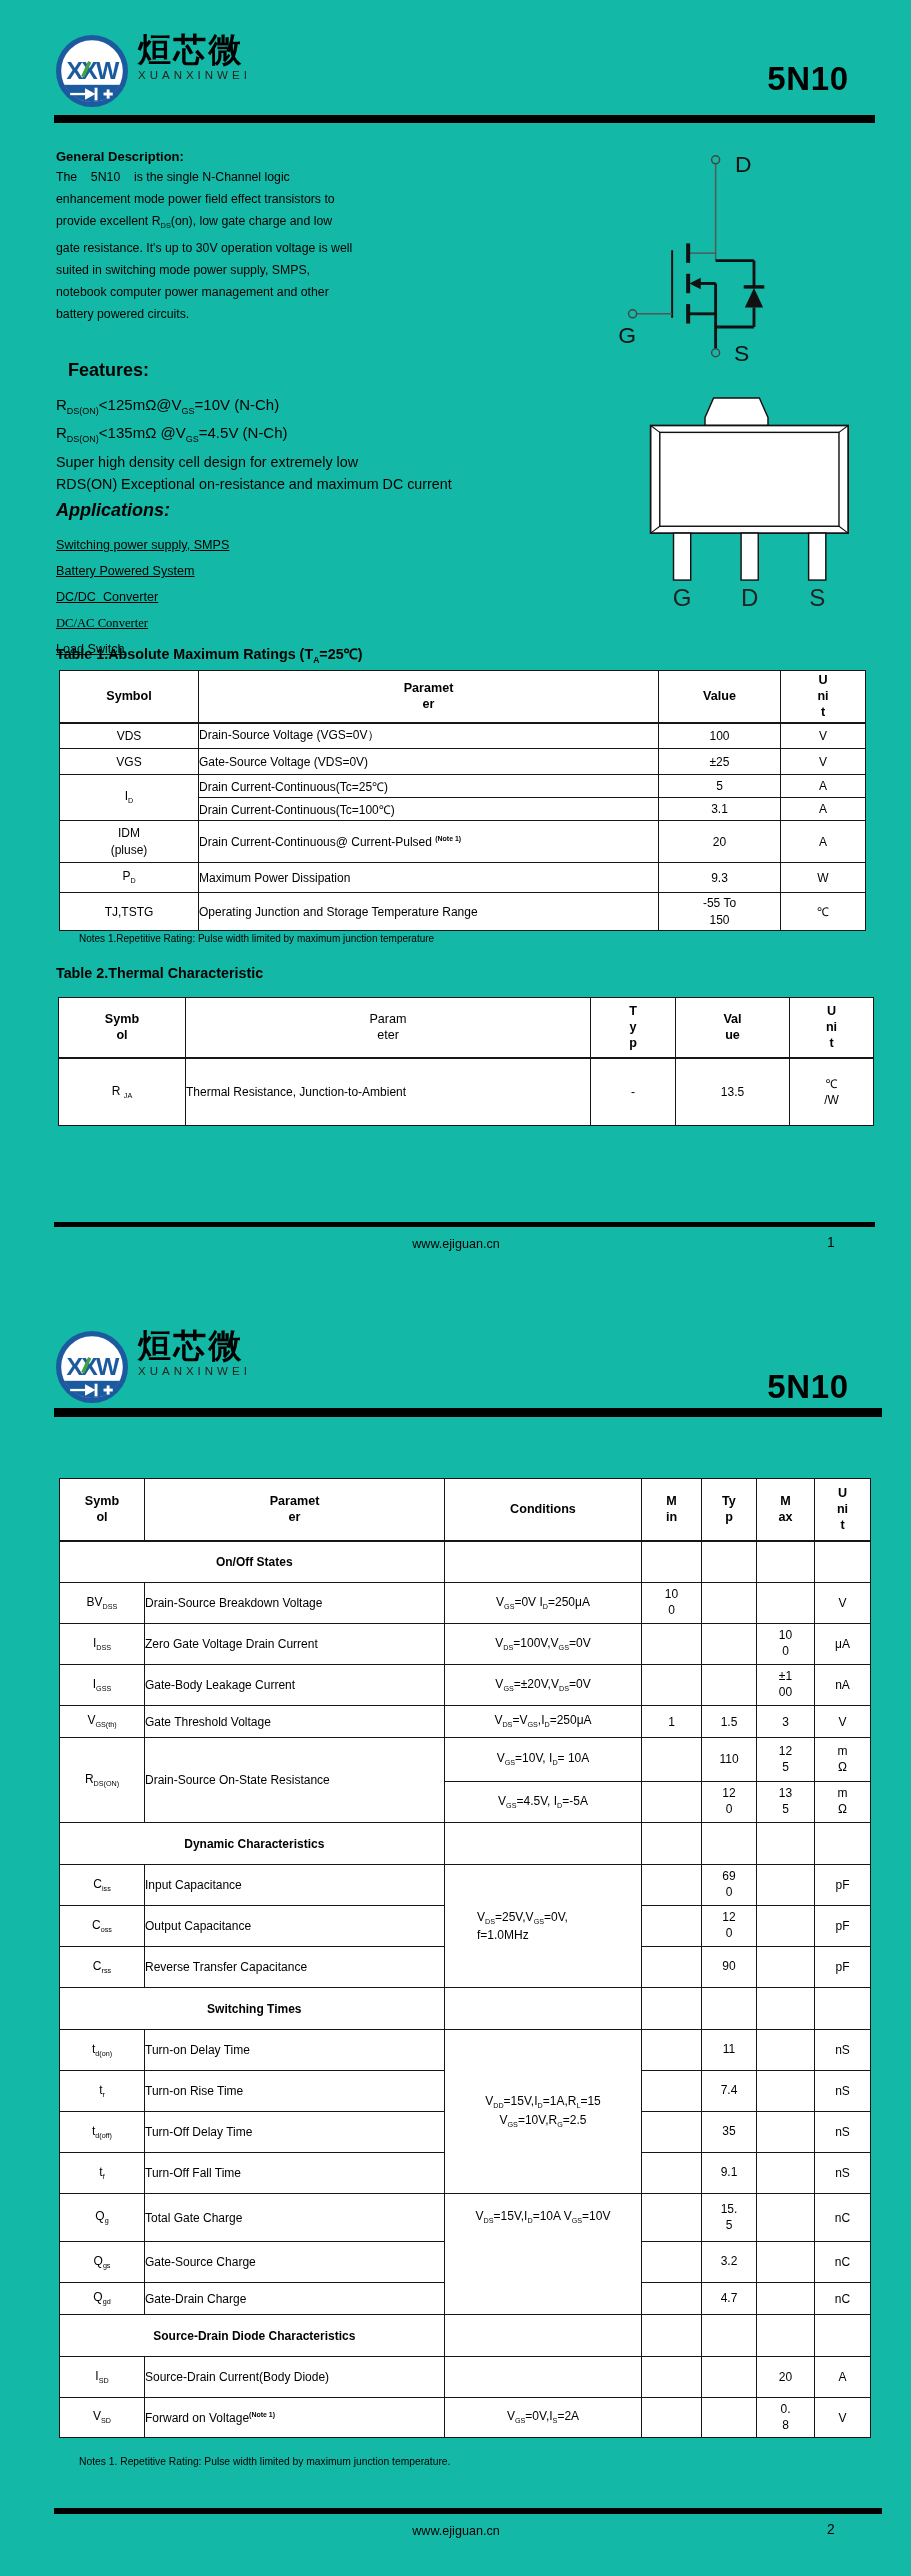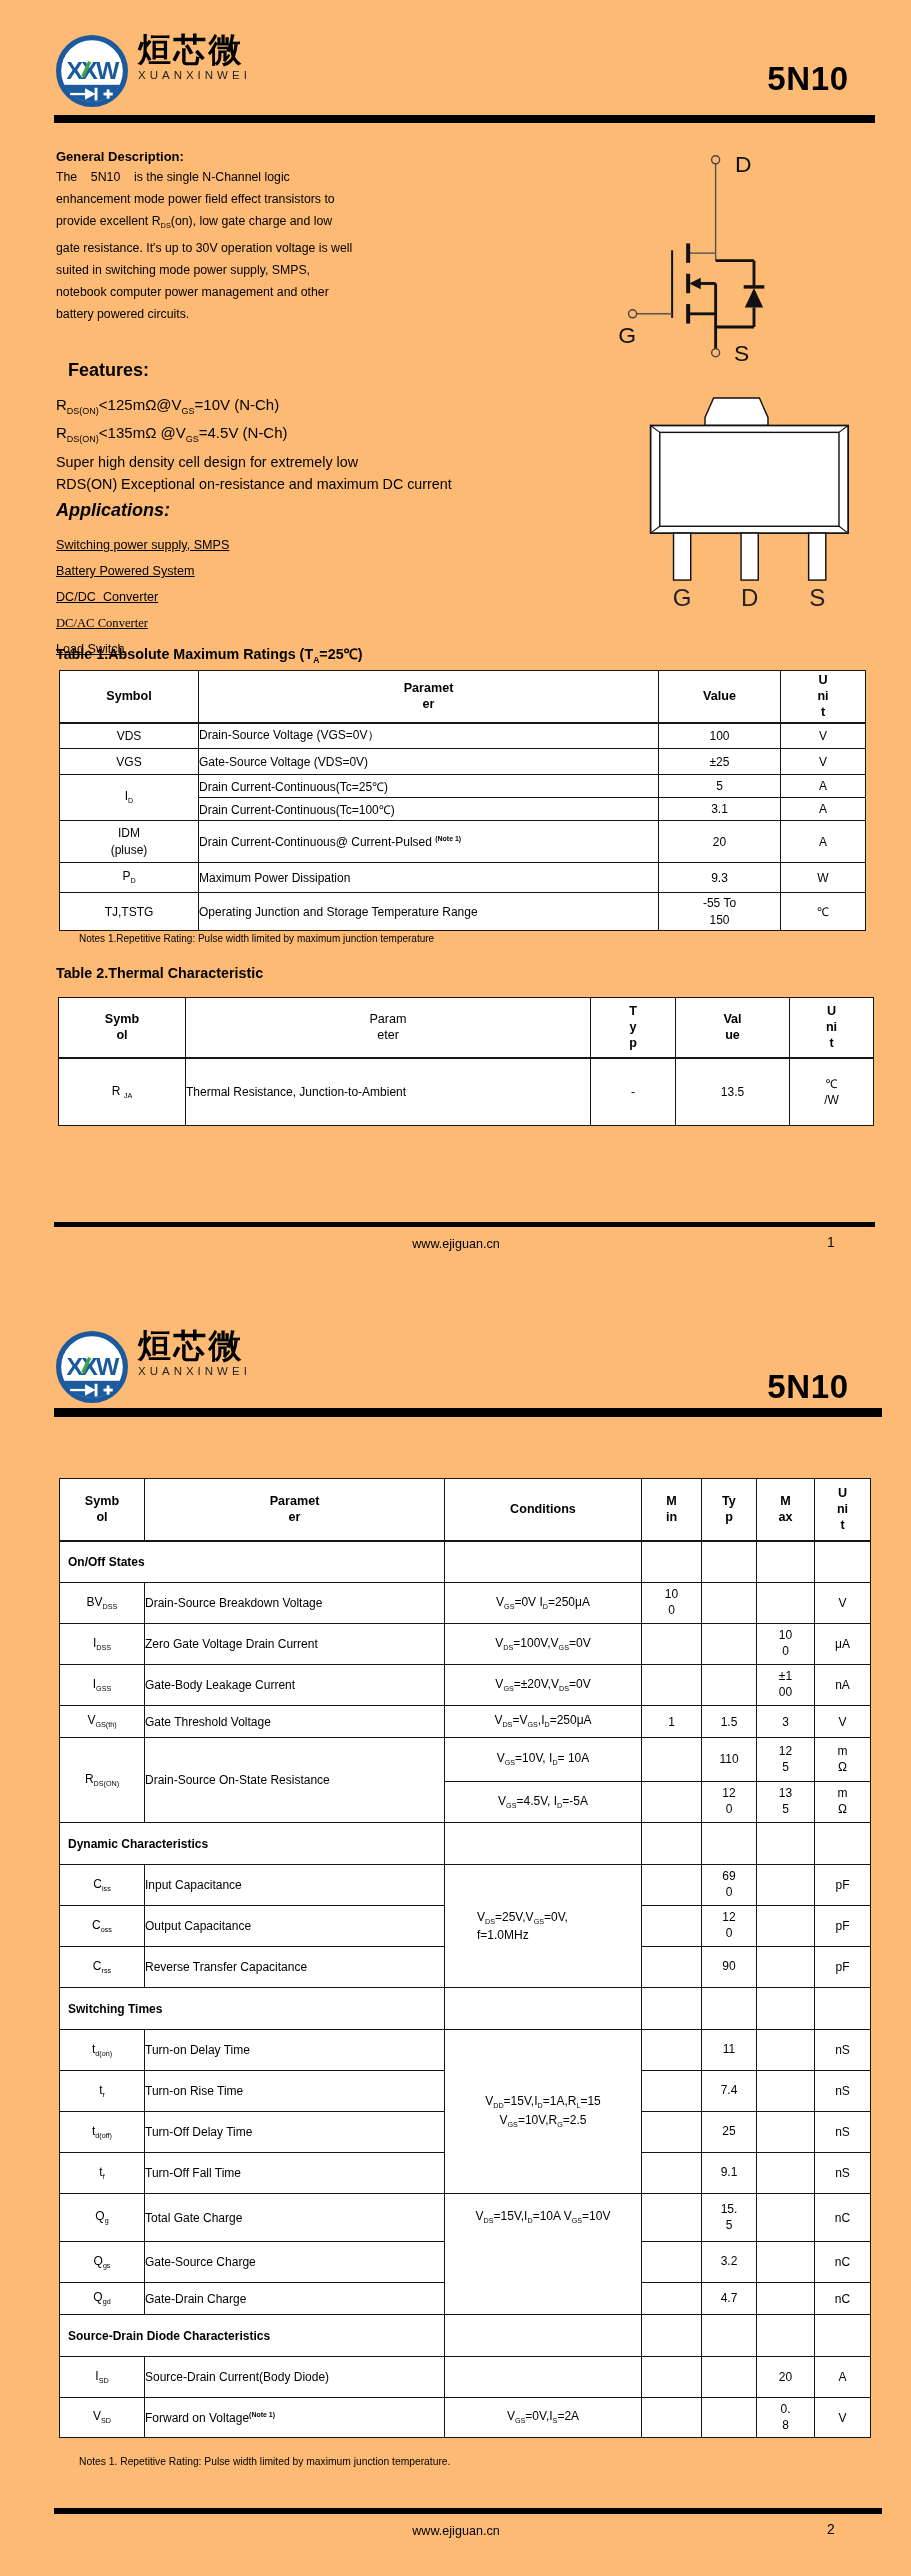--- a/index.html
+++ b/index.html
@@ -1,37 +1,37 @@
 <!DOCTYPE html>
 <html style="font-size:9.2px"><head>
 <meta charset="utf-8">
 <style>
   html,body{margin:0;padding:0;background:#fff;}
   body{width:912px;font-family:"Liberation Sans",sans-serif;color:#000;}
-  .page{position:relative;width:912px;height:1288px;background:#fdba74;overflow:hidden;}
+  .page{position:relative;width:912px;height:1288px;background:#14b8a6;overflow:hidden;}
   .abs{position:absolute;}
   .rule{position:absolute;background:#000;}
   .partno{position:absolute;font-weight:bold;font-size:33px;width:132px;text-align:center;letter-spacing:0.6px;}
   .logo{position:absolute;display:flex;align-items:flex-start;}
   .logo-txt{margin-left:8px;}
   .logo-cn{font-size:33px;font-weight:bold;line-height:1.05;letter-spacing:2.3px;}
   .logo-en{font-size:11.5px;letter-spacing:4px;color:#222;margin-top:1.7px;}
   .sec-h{position:absolute;font-weight:bold;}
   .desc-line{white-space:pre;font-size:12.3px;line-height:22px;}
   .feat-line{white-space:pre;font-size:14.3px;line-height:22.4px;}
   .app-line{white-space:pre;font-size:12.6px;line-height:26px;}
   .serif{font-family:"Liberation Serif",serif;}
   .tbl-title{position:absolute;font-weight:bold;font-size:14.3px;white-space:pre;}
   .note{position:absolute;font-size:10px;padding-left:22px;}
   table.dt{border-collapse:collapse;position:absolute;table-layout:fixed;background:#fff;}
   .dt td{border:1.1px solid #161616;font-size:12px;padding:0 3.4px;vertical-align:middle;text-align:center;overflow:hidden;}
   .dt td.l{text-align:left;padding-left:0;}
   .dt tr.hrow td{font-weight:bold;font-size:12.6px;border-bottom:2.3px double #161616;}
   .dt tr.srow td{border-top:1.7px solid #161616;border-bottom:1.7px solid #161616;}
-  .dt td.sl{text-align:left;font-weight:bold;padding-left:8px;font-size:12px;}
+  .dt td.sl{text-align:center;font-weight:bold;padding-left:8px;font-size:12px;}
   .rg{font-weight:normal !important;}
   .bx{display:inline-block;word-break:break-all;line-height:1.3;vertical-align:middle;}
   .wx{display:inline-block;line-height:1.35;vertical-align:middle;}
   .b16{width:9.2px;}.b22{width:12.6px;}.b26{width:15px;}.b30{width:17px;}.b32{width:18.3px;}
   .b34{width:19.5px;}.b44{width:25px;}.b70{width:40px;}.b76{width:44px;}.b95{width:54px;}
   .w30{width:17px;}.w72{width:41px;}.w90{width:52px;}.w230{width:132px;text-align:left;}.w250{width:143px;}
   sub{font-size:60%;}
   sup{font-size:58%;font-weight:bold;vertical-align:super;}
   .footer-site{position:absolute;width:100%;text-align:center;font-size:12.6px;}
   .footer-num{position:absolute;font-size:13.8px;}
@@ -395,21 +395,21 @@
       <td class="l">Turn-on Rise Time</td>
       <td></td>
       <td><span class="bx b34">7.4</span></td>
       <td></td>
       <td>nS</td>
     </tr>
     <tr style="height:41px">
       <td>t<sub>d(off)</sub></td>
       <td class="l">Turn-Off Delay Time</td>
       <td></td>
-      <td><span class="bx b34">25</span></td>
+      <td><span class="bx b34">35</span></td>
       <td></td>
       <td>nS</td>
     </tr>
     <tr style="height:41px">
       <td>t<sub>f</sub></td>
       <td class="l">Turn-Off Fall Time</td>
       <td></td>
       <td><span class="bx b34">9.1</span></td>
       <td></td>
       <td>nS</td>

